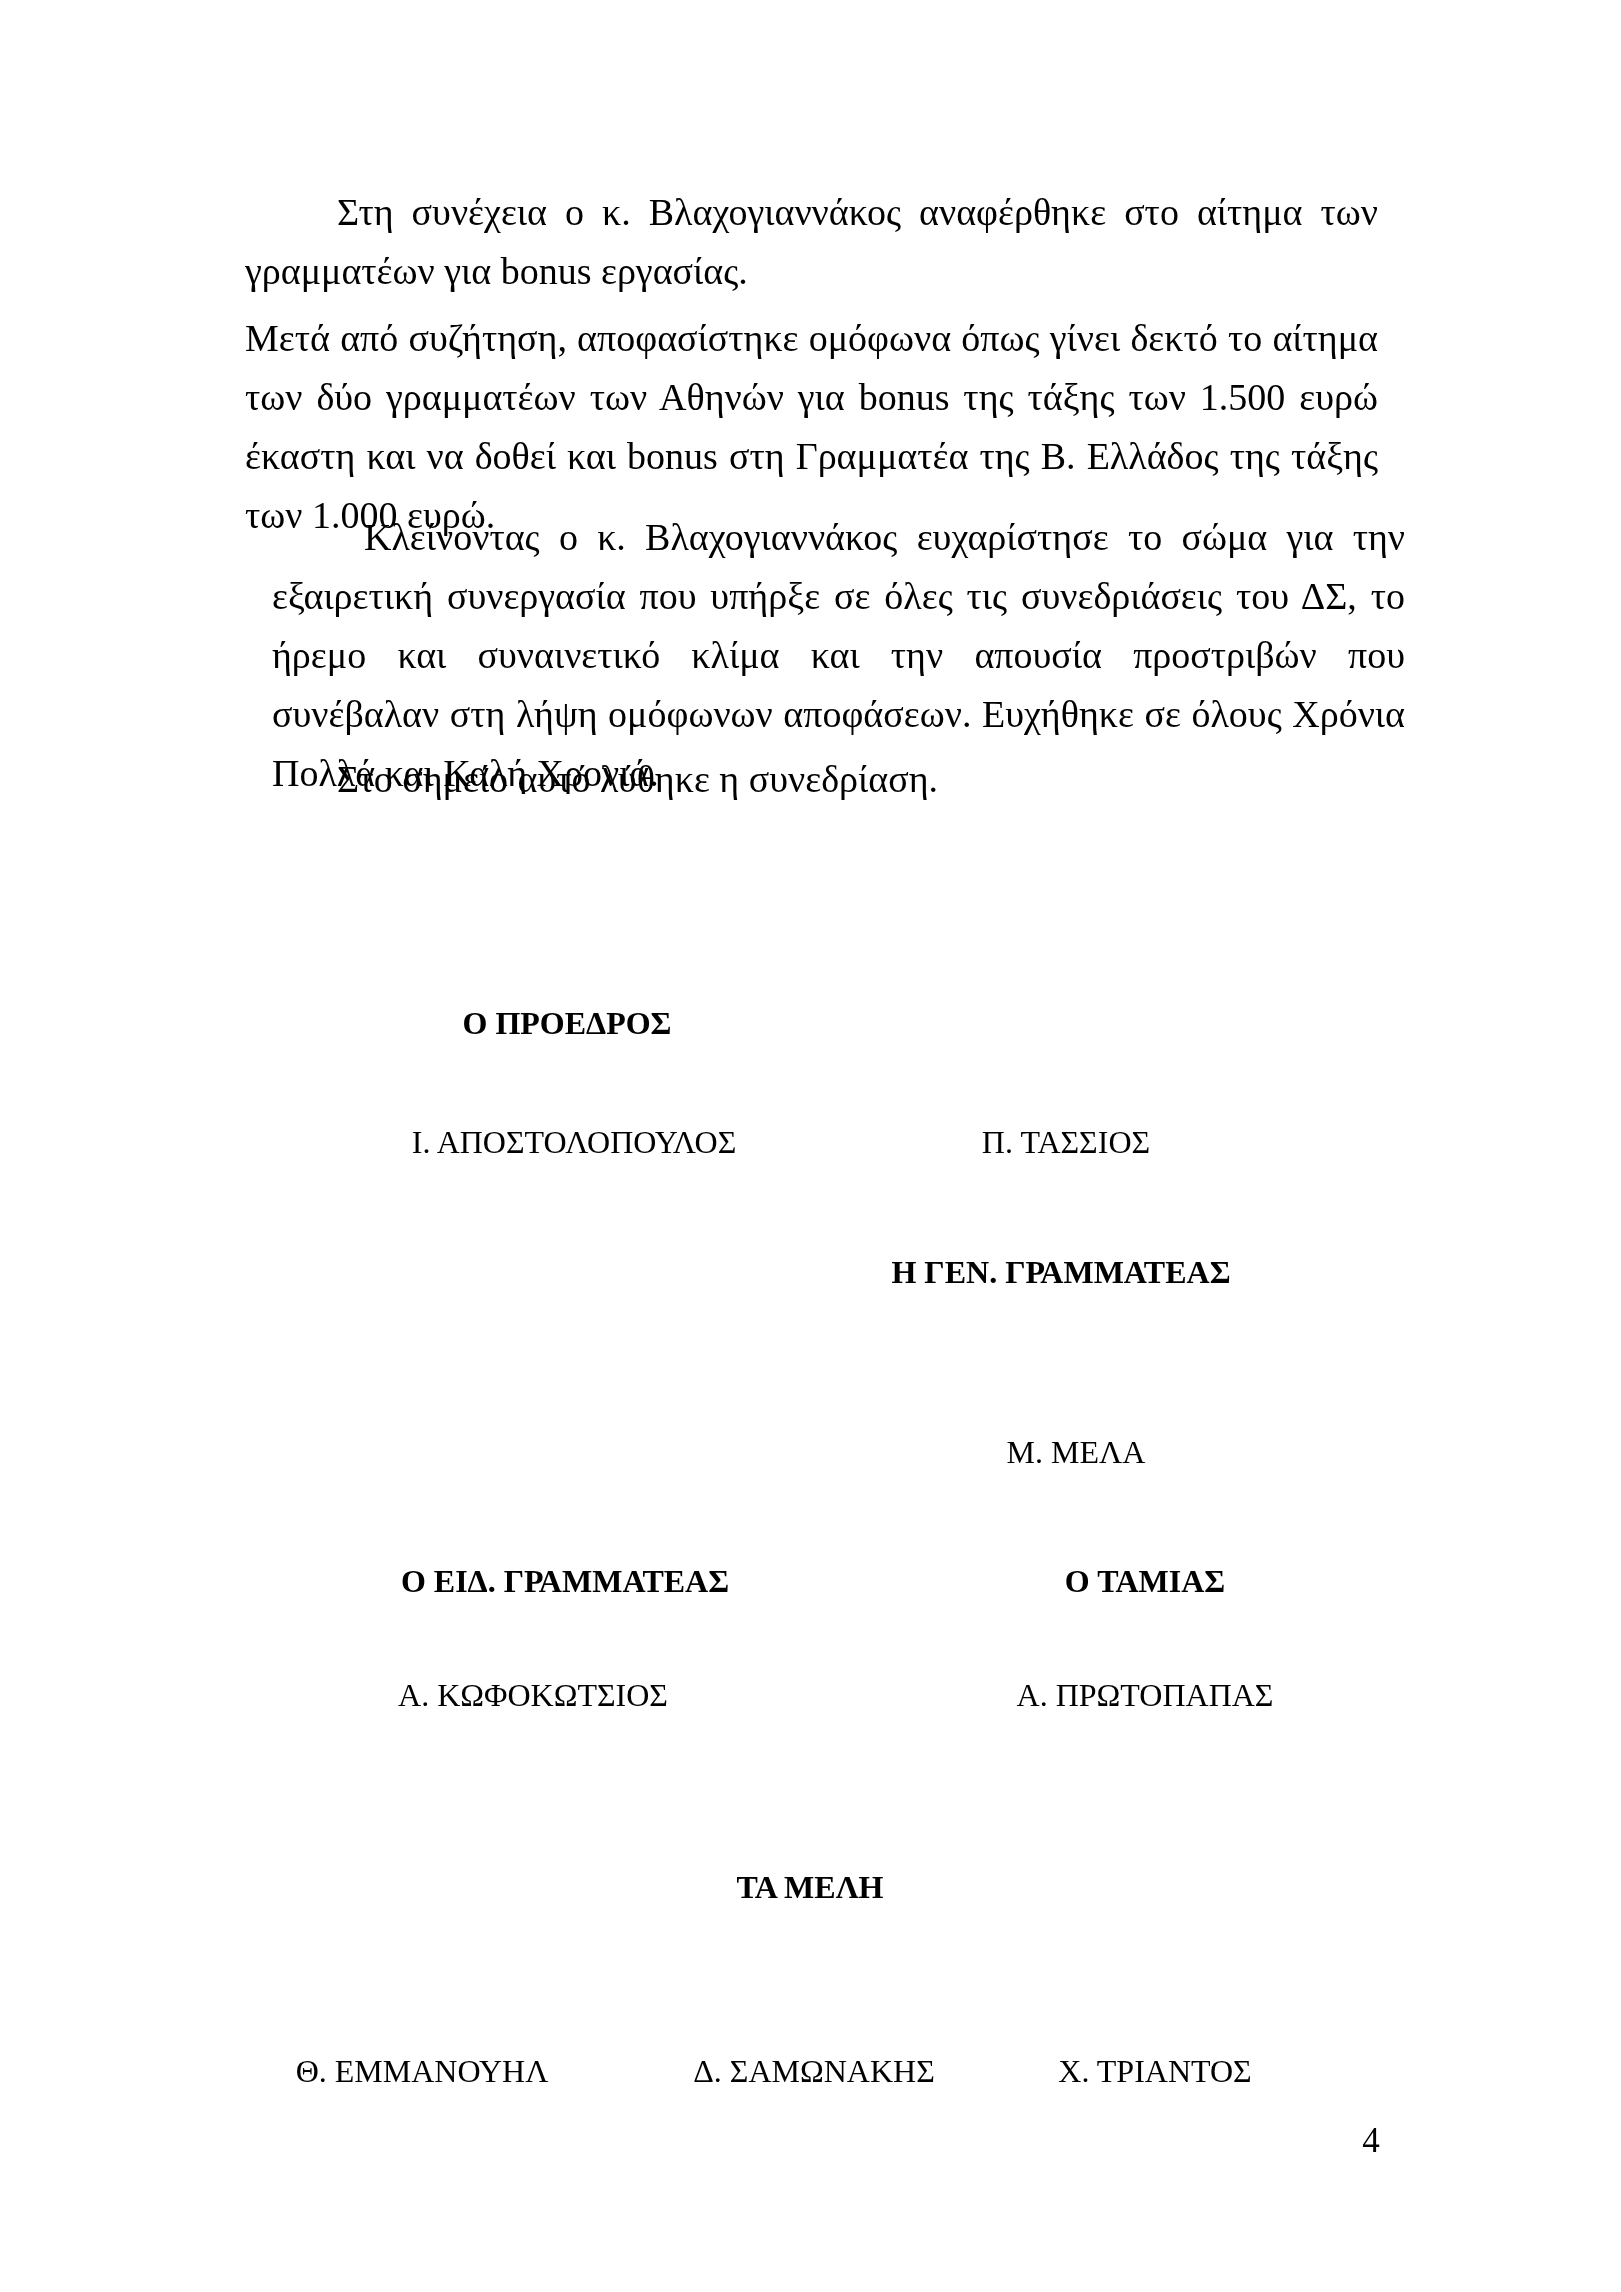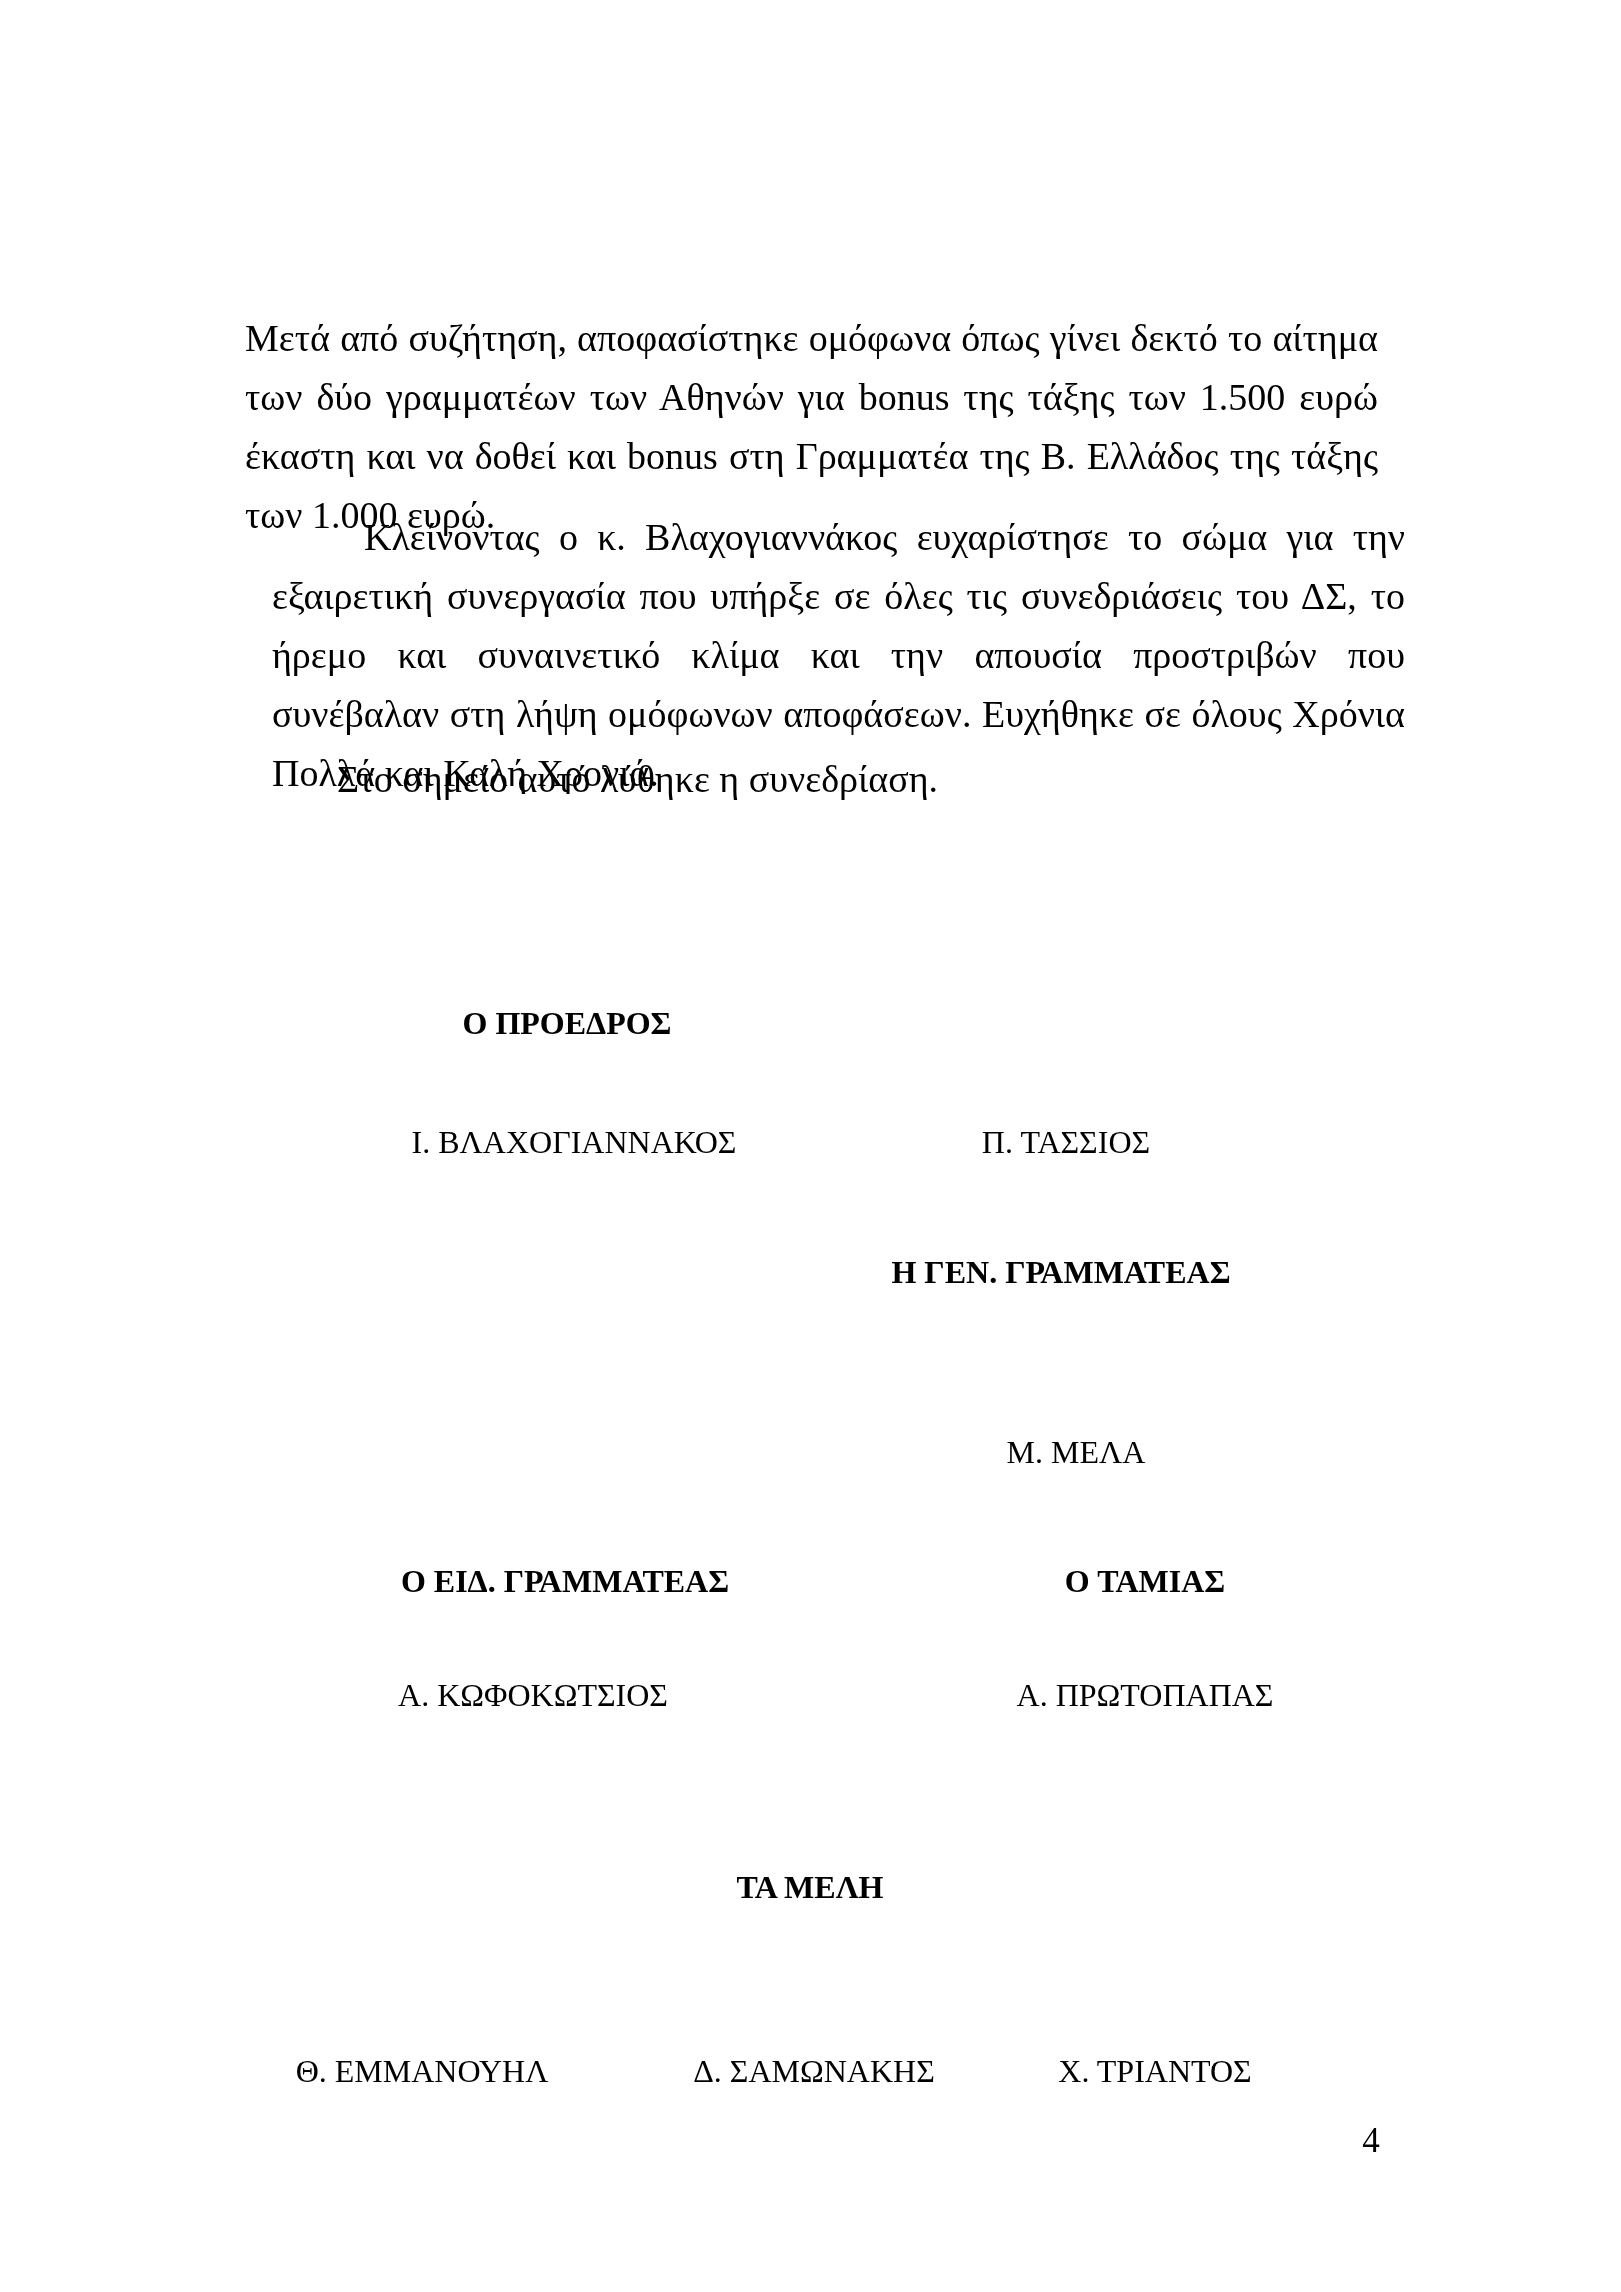--- a/index.html
+++ b/index.html
@@ -41,30 +41,31 @@
     font-size: 35px;
     line-height: 39px;
     color: #000000;
   }
 </style>
 </head>
 <body>
 
 <div class="page">
 
+  <div class="para indent" style="top:183px;">Στη συνέχεια ο κ. Βλαχογιαννάκος αναφέρθηκε στο αίτημα των γραμματέων για bonus εργασίας.</div>
 
   <div class="para" style="top:309px;">Μετά από συζήτηση, αποφασίστηκε ομόφωνα όπως γίνει δεκτό το αίτημα των δύο γραμματέων των Αθηνών για bonus της τάξης των 1.500 ευρώ έκαστη και να δοθεί και bonus στη Γραμματέα της Β. Ελλάδος της τάξης των 1.000 ευρώ.</div>
 
   <div class="para indent" style="top:508px;margin-left:27px;">Κλείνοντας ο κ. Βλαχογιαννάκος ευχαρίστησε το σώμα για την εξαιρετική συνεργασία που υπήρξε σε όλες τις συνεδριάσεις του ΔΣ, το ήρεμο και συναινετικό κλίμα και την απουσία προστριβών που συνέβαλαν στη λήψη ομόφωνων αποφάσεων. Ευχήθηκε σε όλους Χρόνια Πολλά και Καλή Χρονιά.</div>
 
   <div class="para indent" style="top:750px;">Στο σημείο αυτό λύθηκε η συνεδρίαση.</div>
 
   <div class="sig bold" style="top:1002px; left:567px;">Ο ΠΡΟΕΔΡΟΣ</div>
 
-  <div class="sig" style="top:1121px; left:574px;">Ι. ΒΛΑΧΟΓΙΑΝΝΑΚΟΣ</div>
+  <div class="sig" style="top:1121px; left:574px;">Ι. ΑΠΟΣΤΟΛΟΠΟΥΛΟΣ</div>
   <div class="sig" style="top:1121px; left:1066px;">Π. ΤΑΣΣΙΟΣ</div>
 
   <div class="sig bold" style="top:1251px; left:1061px;">Η ΓΕΝ. ΓΡΑΜΜΑΤΕΑΣ</div>
 
   <div class="sig" style="top:1431px; left:1076px;">Μ. ΜΕΛΑ</div>
 
   <div class="sig bold" style="top:1560px; left:565px;">Ο ΕΙΔ. ΓΡΑΜΜΑΤΕΑΣ</div>
   <div class="sig bold" style="top:1560px; left:1145px;">Ο ΤΑΜΙΑΣ</div>
 
   <div class="sig" style="top:1674px; left:533px;">Α. ΚΩΦΟΚΩΤΣΙΟΣ</div>

